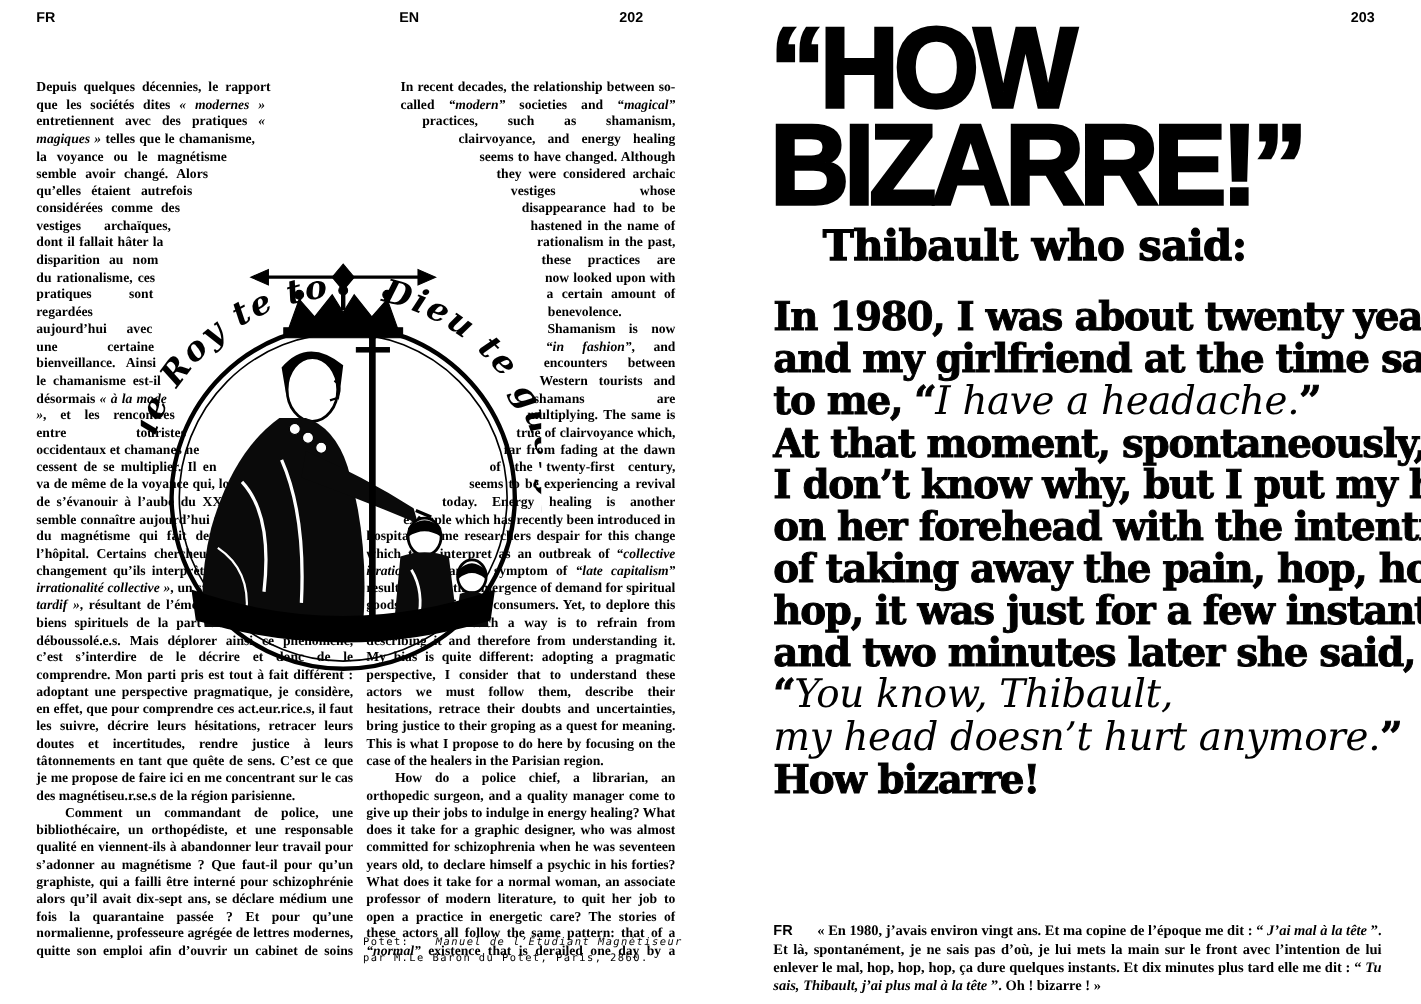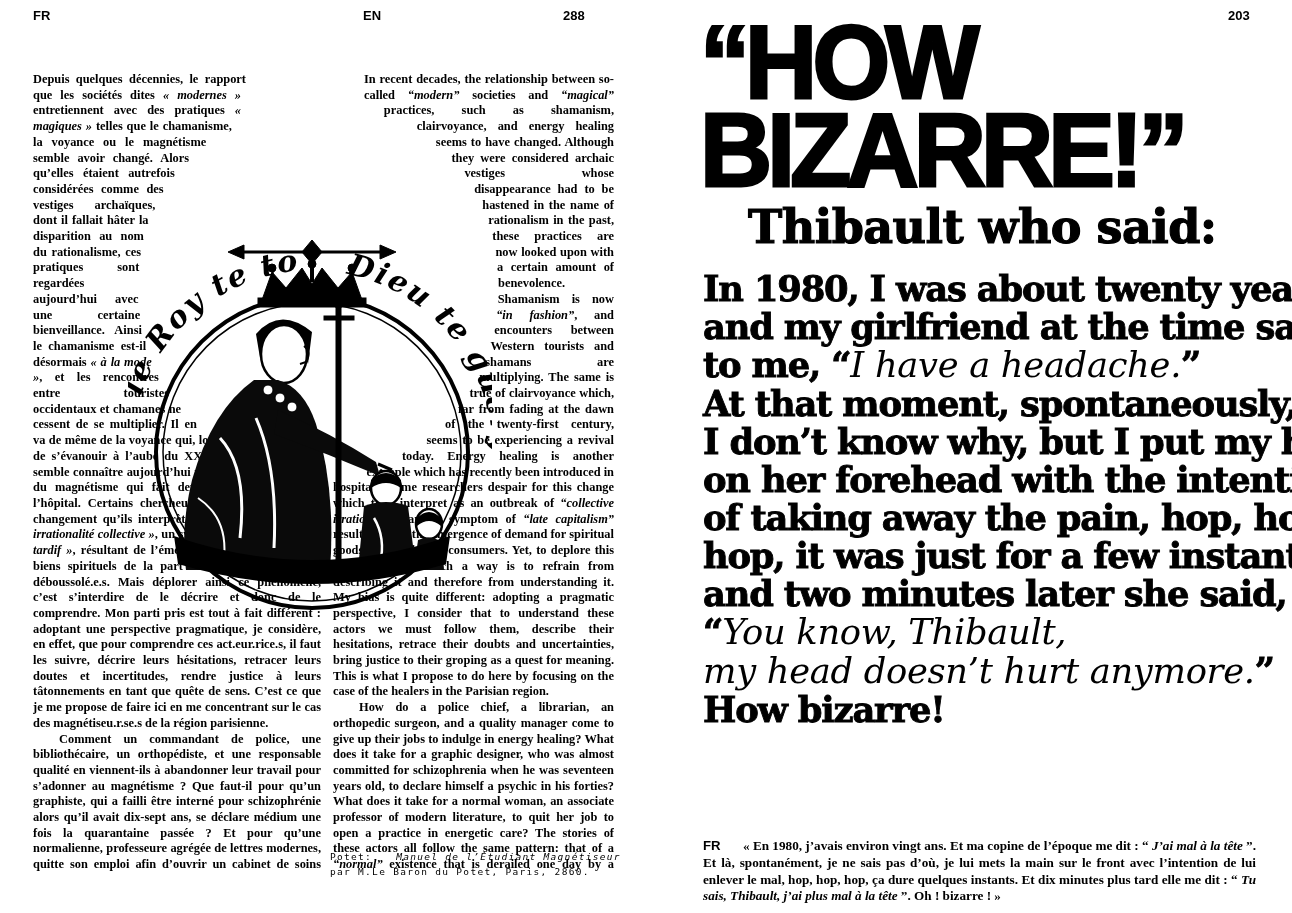--- a/index.html
+++ b/index.html
@@ -40,21 +40,21 @@
   .caption{left:330px;top:849px;font-family:"DejaVu Sans Mono", monospace;
            font-size:9.5px;line-height:15px;letter-spacing:1.3px;}
   .caption .seg-i{font-style:italic;margin-left:17px;}
   
   #big-title{left:700px;top:18px;width:600px;
     font-family:"Liberation Sans", sans-serif;font-weight:bold;
     font-size:104px;line-height:88px;letter-spacing:-5px;
     -webkit-text-stroke:3px #000;transform:scaleX(0.96);transform-origin:left top;
     white-space:nowrap;}
   #subtitle{left:748px;top:200px;font-family:"DejaVu Serif", serif;
-    font-weight:bold;font-size:46px;-webkit-text-stroke:1.2px #000;
+    font-weight:bold;font-size:38px;-webkit-text-stroke:1.2px #000;
     letter-spacing:-0.5px;}
   #quote-block{left:703px;top:269px;width:575px;transform:scaleX(0.98);
     transform-origin:left top;}
   .q-line{font-family:"DejaVu Serif", serif;font-weight:bold;font-size:36px;
     line-height:38px;letter-spacing:-1.2px;white-space:nowrap;}
   .q-line span{-webkit-text-stroke:0.9px #000;}
   .q-line .seg-i{font-style:italic;font-weight:normal;-webkit-text-stroke:0;
     letter-spacing:-0.3px;}
   
   #footer-fr{left:703px;top:838px;width:553px;text-align:justify;
@@ -62,21 +62,21 @@
     font-family:"Liberation Serif", serif;}
   #footer-fr .fr-tag{font-family:"Liberation Sans", sans-serif;
     display:inline-block;width:40px;}
   #footer-fr .seg-i{font-style:italic;margin-top:20px;}
 </style>
 </head>
 <body>
 
 <div class="abs runhead" style="left:33px;top:8px;">FR</div>
 <div class="abs runhead" style="left:335px;top:8px;margin-left:28px;">EN</div>
-<div class="abs runhead" style="left:563px;top:8px;">288</div>
+<div class="abs runhead" style="left:563px;top:8px;">202</div>
 
 <div id="col-fr" class="col">
   <div id="wrap-fr"></div>
   <p class="p1"><span>Depuis quelques décennies, le rapport que les sociétés dites </span><span class="seg-i">« modernes »</span><span> entretiennent avec des pratiques </span><span class="seg-i">« magiques »</span><span> telles que le chamanisme, la voyance ou le magnétisme semble avoir changé. Alors qu’elles étaient autrefois considérées comme des vestiges archaïques, dont il fallait hâter la disparition au nom du rationalisme, ces pratiques sont regardées aujourd’hui avec une certaine bienveillance. Ainsi le chamanisme est-il désormais </span><span class="seg-i">« à la mode »</span><span>, et les rencontres entre touristes occidentaux et chamanes ne cessent de se multiplier. Il en va de même de la voyance qui, loin de s’évanouir à l’aube du XXI</span><span class="seg-sup">e</span><span> siècle, semble connaître aujourd’hui un regain d’activité, et du magnétisme qui fait depuis peu son entrée à l’hôpital. Certains chercheurs se désespèrent de ce changement qu’ils interprètent comme un accès d’</span><span class="seg-i">« irrationalité collective »</span><span>, un symptôme du </span><span class="seg-i">« capitalisme tardif »</span><span>, résultant de l’émergence d’une demande en biens spirituels de la part de consommat.eur.rice.s déboussolé.e.s. Mais déplorer ainsi ce phénomène, c’est s’interdire de le décrire et donc de le comprendre. Mon parti pris est tout à fait différent : adoptant une perspective pragmatique, je considère, en effet, que pour comprendre ces act.eur.rice.s, il faut les suivre, décrire leurs hésitations, retracer leurs doutes et incertitudes, rendre justice à leurs tâtonnements en tant que quête de sens. C’est ce que je me propose de faire ici en me concentrant sur le cas des magnétiseu.r.se.s de la région parisienne.</span></p>
   <p class="p2"><span>Comment un commandant de police, une bibliothécaire, un orthopédiste, et une responsable qualité en viennent-ils à abandonner leur travail pour s’adonner au magnétisme ? Que faut-il pour qu’un graphiste, qui a failli être interné pour schizophrénie alors qu’il avait dix-sept ans, se déclare médium une fois la quarantaine passée ? Et pour qu’une normalienne, professeure agrégée de lettres modernes, quitte son emploi afin d’ouvrir un cabinet de soins énergétiques ? Les histoires de ces act.eur.rice.s suivent toutes le même schéma : celui d’une existence </span></p>
 </div>
 
 <div id="col-en" class="col">
   <div id="wrap-en"></div>
   <p class="p1"><span>In recent decades, the relationship between so-called </span><span class="seg-i">“modern”</span><span> societies and </span><span class="seg-i">“magical”</span><span> practices, such as shamanism, clairvoyance, and energy healing seems to have changed. Although they were considered archaic vestiges whose disappearance had to be hastened in the name of rationalism in the past, these practices are now looked upon with a certain amount of benevolence. Shamanism is now </span><span class="seg-i">“in fashion”</span><span>, and encounters between Western tourists and shamans are multiplying. The same is true of clairvoyance which, far from fading at the dawn of the twenty-first century, seems to be experiencing a revival today. Energy healing is another example which has recently been introduced in hospitals. Some researchers despair for this change which they interpret as an outbreak of </span><span class="seg-i">“collective irrationality”</span><span> and a symptom of </span><span class="seg-i">“late capitalism”</span><span> resulting from the emergence of demand for spiritual goods by disoriented consumers. Yet, to deplore this phenomenon in such a way is to refrain from describing it and therefore from understanding it. My bias is quite different: adopting a pragmatic perspective, I consider that to understand these actors we must follow them, describe their hesitations, retrace their doubts and uncertainties, bring justice to their groping as a quest for meaning. This is what I propose to do here by focusing on the case of the healers in the Parisian region.</span></p>

